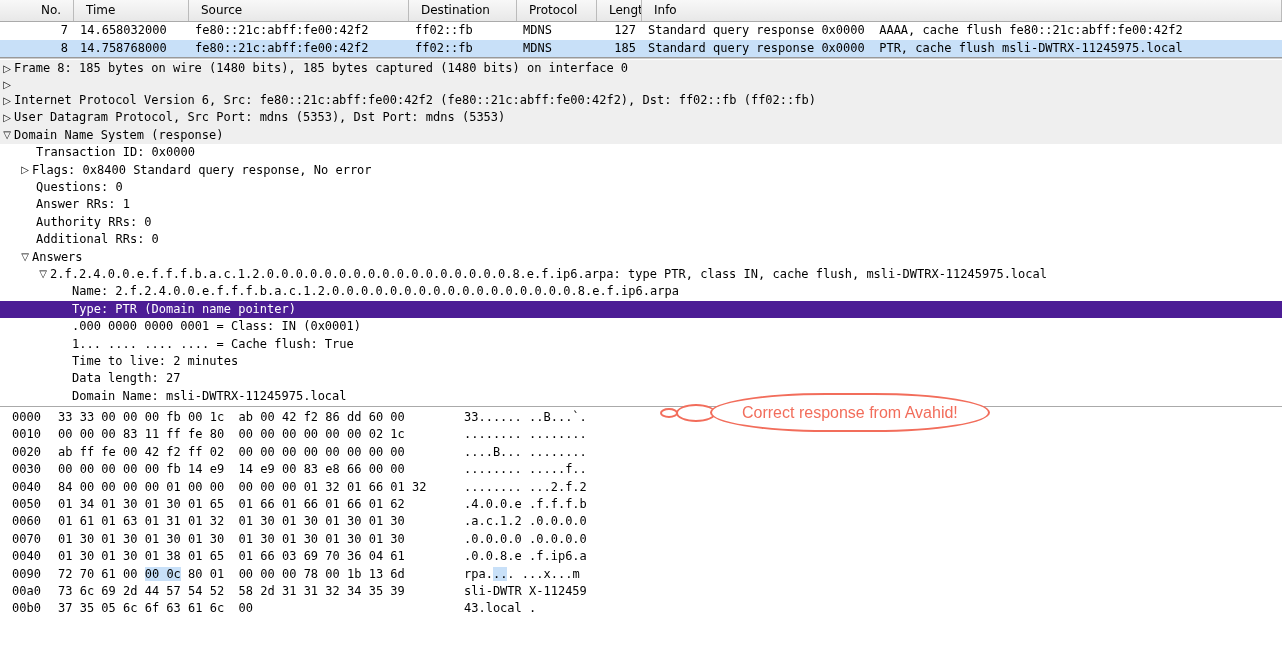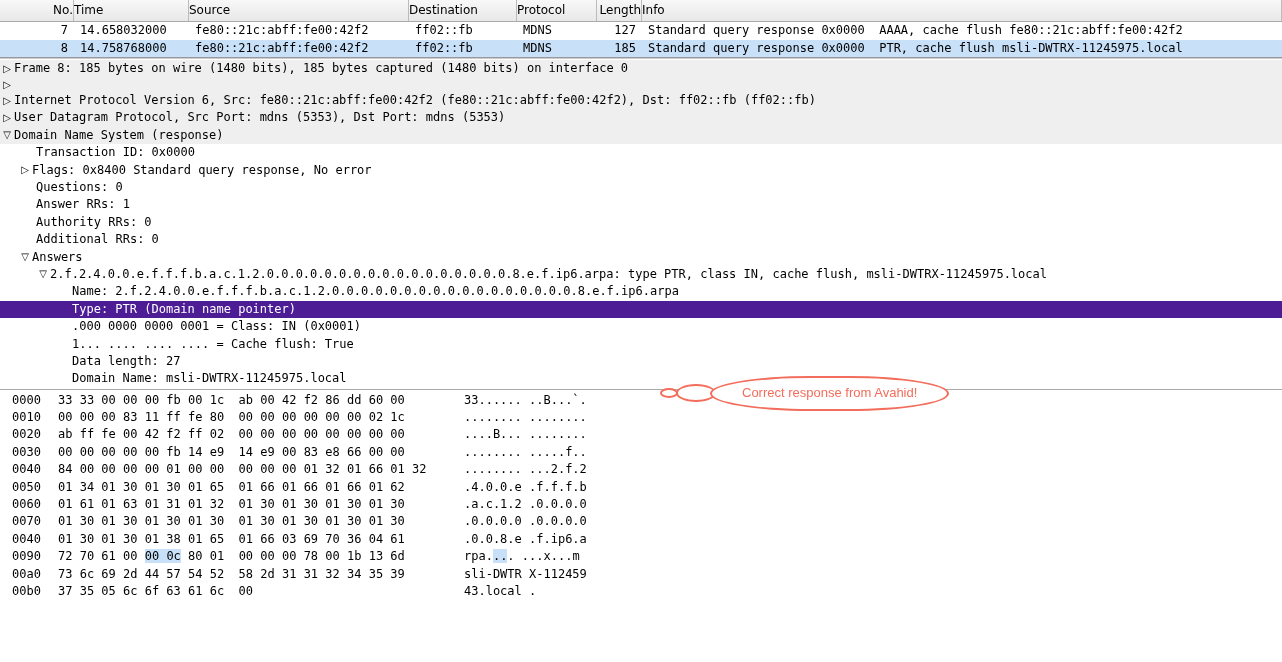--- a/index.html
+++ b/index.html
@@ -16,21 +16,21 @@
   .packet-list {
     border-bottom: 1px solid #999;
   }
   .pl-header {
     display: flex;
     background: linear-gradient(#f8f8f8, #e8e8e8);
     border-bottom: 1px solid #aaa;
     font-family: "DejaVu Sans", Arial, sans-serif;
   }
   .pl-header .col {
-    padding: 2px 0;
+    padding: 2px 12px;
     border-right: 1px solid #bbb;
     white-space: nowrap;
     overflow: hidden;
   }
   .pl-row {
     display: flex;
     white-space: nowrap;
   }
   .pl-row .col {
     padding: 0 6px;
@@ -94,21 +94,21 @@
     top: -14px;
     display: flex;
     align-items: center;
   }
   .bubble {
     border: 2px solid #f26d5b;
     border-radius: 50% / 60%;
     padding: 6px 30px;
     color: #f26d5b;
     font-family: Arial, sans-serif;
-    font-size: 13px;
+    font-size: 16px;
     background: #fff;
     position: relative;
   }
   .bubbletail {
     width: 40px; height: 18px;
     border: 2px solid #f26d5b;
     border-radius: 50%;
     background:#fff;
     margin-right:-6px;
     order:-1;
@@ -211,20 +211,24 @@
       <span class="indent i4"></span>
       <span>Type: PTR (Domain name pointer)</span>
     </div>
   <div class="d-row">
       <span class="indent i4"></span>
       <span>.000 0000 0000 0001 = Class: IN (0x0001)</span>
     </div>
   <div class="d-row">
       <span class="indent i4"></span>
       <span>1... .... .... .... = Cache flush: True</span>
+    </div>
+  <div class="d-row">
+      <span class="indent i4"></span>
+      <span>Time to live: 2 minutes</span>
     </div>
   <div class="d-row">
       <span class="indent i4"></span>
       <span>Data length: 27</span>
     </div>
   <div class="d-row">
       <span class="indent i4"></span>
       <span>Domain Name: msli-DWTRX-11245975.local</span>
     </div>
 </div>

